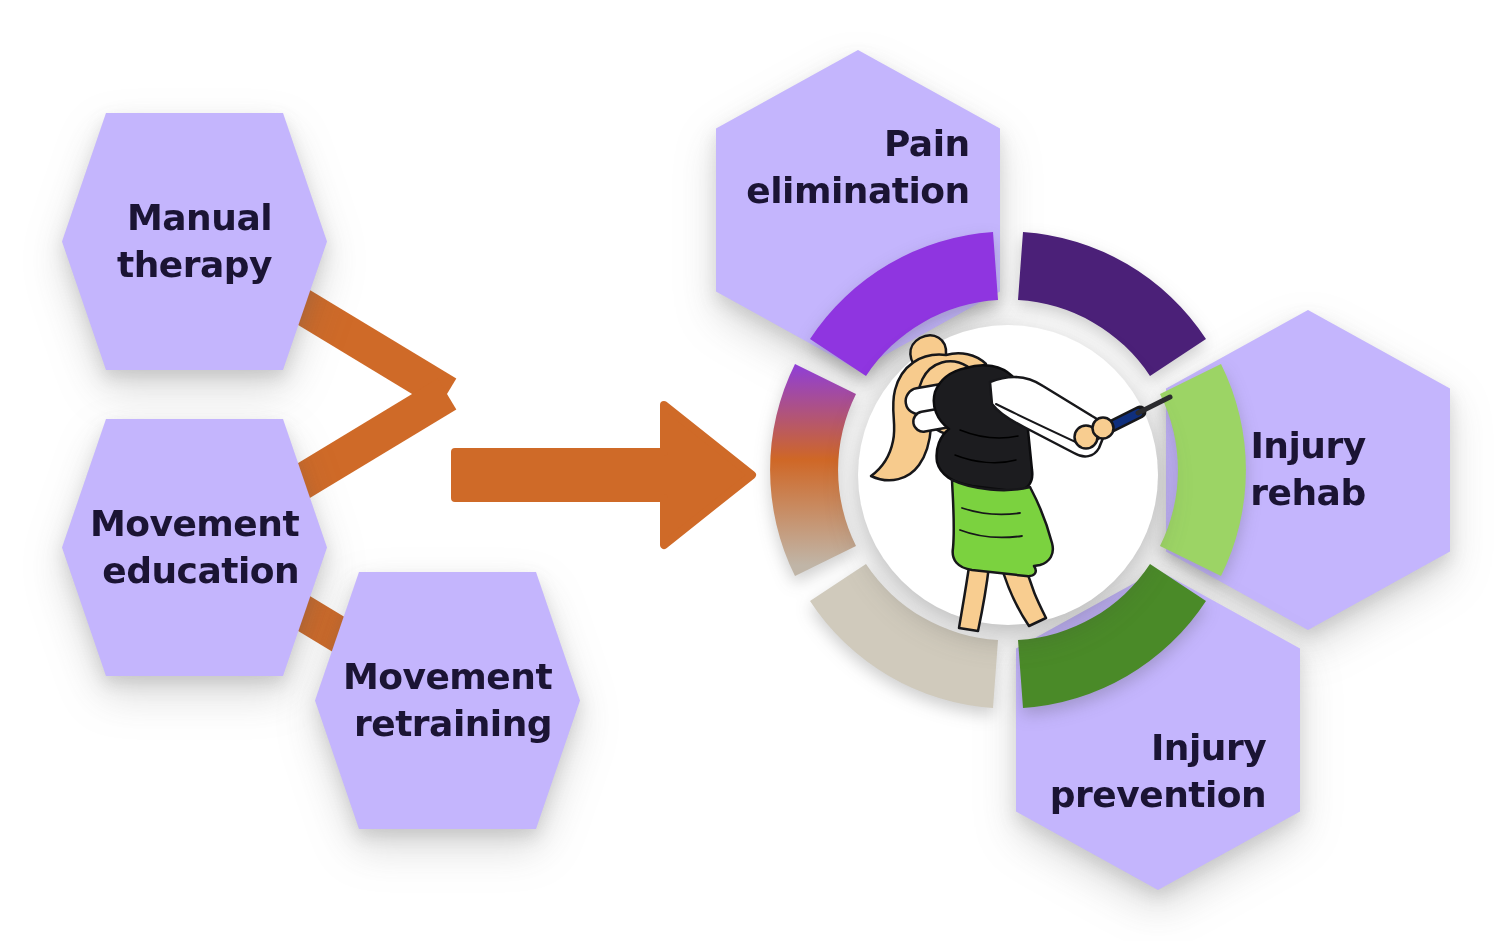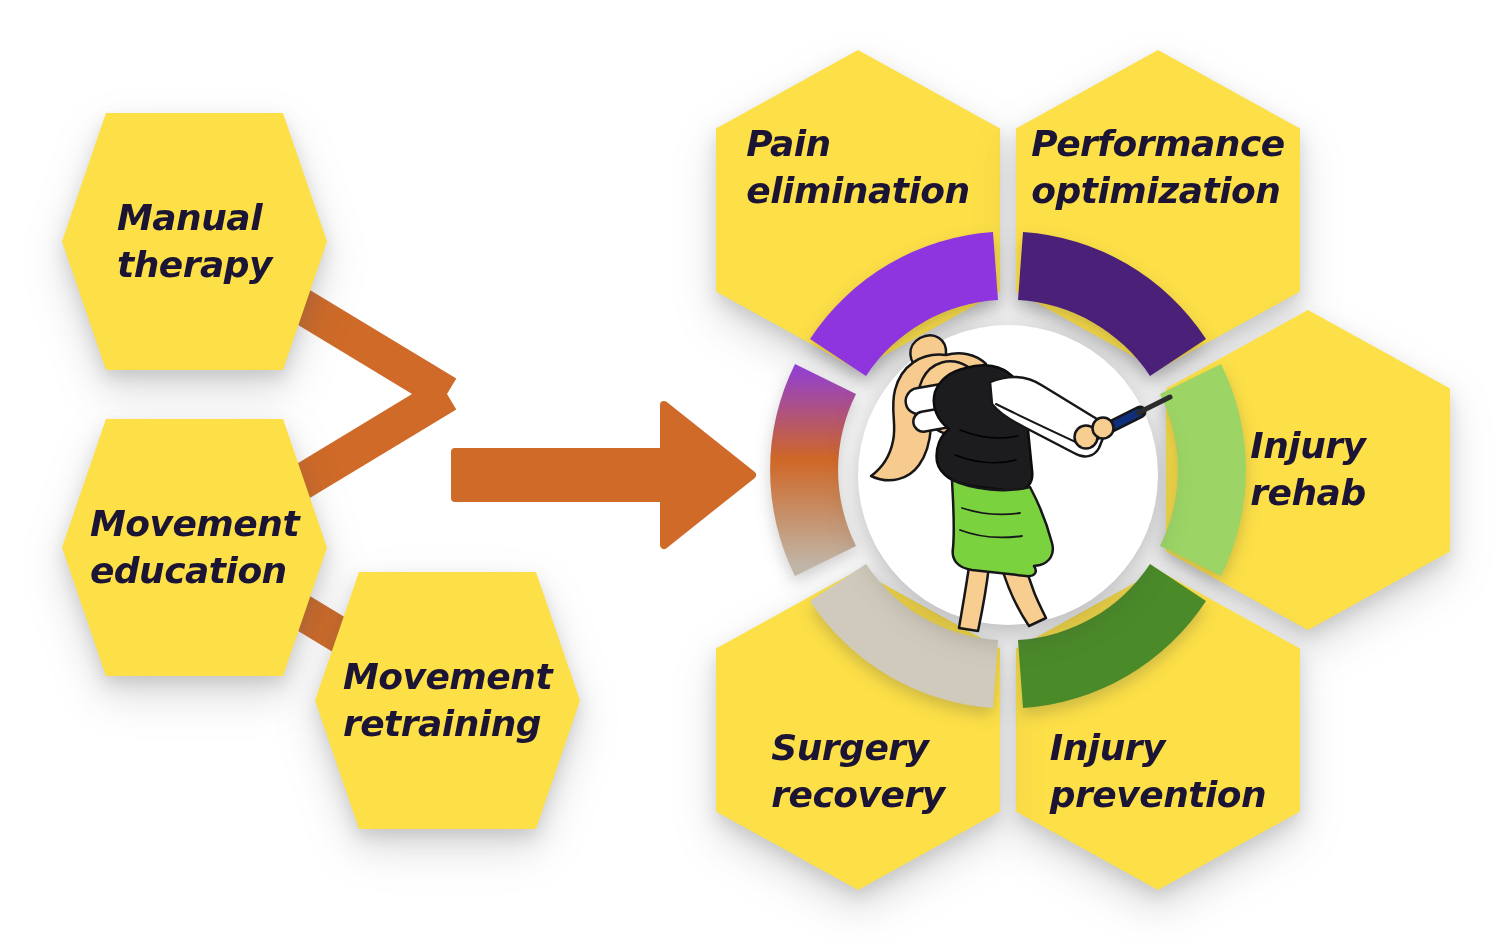--- a/index.html
+++ b/index.html
@@ -1,21 +1,21 @@
 <!DOCTYPE html>
 <html><head>
 <meta charset="utf-8">
 <style>
   html,body{margin:0;padding:0;background:#fff;}
   .canvas{position:relative;width:1500px;height:941px;background:#ffffff;overflow:hidden;
           font-family:"DejaVu Sans","Liberation Sans",sans-serif;}
   .layer{position:absolute;left:0;top:0;width:1500px;height:941px;}
   #behind-layer{z-index:1;}
   .hexwrap{position:absolute;z-index:2;filter:drop-shadow(0 8px 8px rgba(90,90,90,.18)) drop-shadow(0 18px 20px rgba(90,90,90,.22));}
-  .hex{background:#fde047;display:flex;align-items:center;justify-content:center;text-align:left;font-style:italic;}
+  .hex{background:#c4b5fd;display:flex;align-items:center;justify-content:center;text-align:right;}
   .hex-right{width:284px;height:320px;clip-path:polygon(50% 0%,100% 24.5%,100% 75.5%,50% 100%,0% 75.5%,0% 24.5%);}
   .hex-left{width:265px;height:257px;clip-path:polygon(16.6% 0%,83.4% 0%,100% 50%,83.4% 100%,16.6% 100%,0% 50%);}
   .hex-label{font-size:36px;font-weight:800;line-height:1.3;letter-spacing:-0.5px;color:#1b1434;
              white-space:pre-line;}
   .lbl-up{transform:translateY(-42px);}
   .lbl-down{transform:translateY(42px);}
   #ring-layer{z-index:3;}
   .ring-segs{filter:drop-shadow(0 7px 8px rgba(60,60,60,.25));}
   .center-circle{filter:drop-shadow(0 10px 16px rgba(60,60,60,.38));}
 </style>
@@ -51,42 +51,30 @@
 retraining</span>
     </div>
   </div>
 
   <div class="hexwrap" style="left:716px;top:50px">
     <div class="hex hex-right">
       <span class="hex-label lbl-up">Pain
 elimination</span>
     </div>
   </div>
-  <div class="hexwrap" style="left:1016px;top:50px">
-    <div class="hex hex-right">
-      <span class="hex-label lbl-up">Performance
-optimization</span>
-    </div>
-  </div>
   <div class="hexwrap" style="left:1166px;top:310px">
     <div class="hex hex-right">
       <span class="hex-label">Injury
 rehab</span>
     </div>
   </div>
   <div class="hexwrap" style="left:1016px;top:570px">
     <div class="hex hex-right">
       <span class="hex-label lbl-down">Injury
 prevention</span>
-    </div>
-  </div>
-  <div class="hexwrap" style="left:716px;top:570px">
-    <div class="hex hex-right">
-      <span class="hex-label lbl-down">Surgery
-recovery</span>
     </div>
   </div>
 
   <svg class="layer" id="ring-layer" viewBox="0 0 1500 941">
     <defs>
       <linearGradient id="wgrad" x1="0" y1="364" x2="0" y2="576" gradientUnits="userSpaceOnUse">
         <stop offset="0" stop-color="#8f3ed8"></stop>
         <stop offset="0.45" stop-color="#cf6726"></stop>
         <stop offset="0.95" stop-color="#c0b5a7"></stop>
       </linearGradient>

